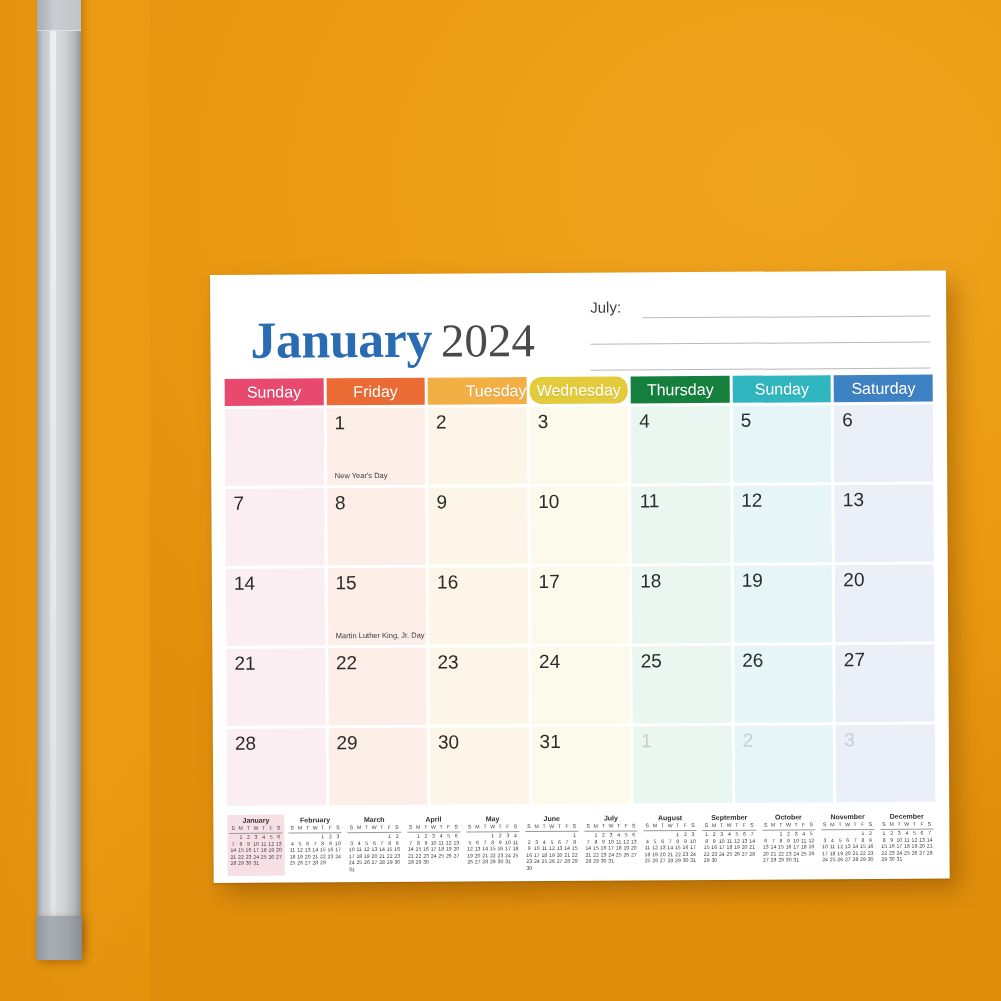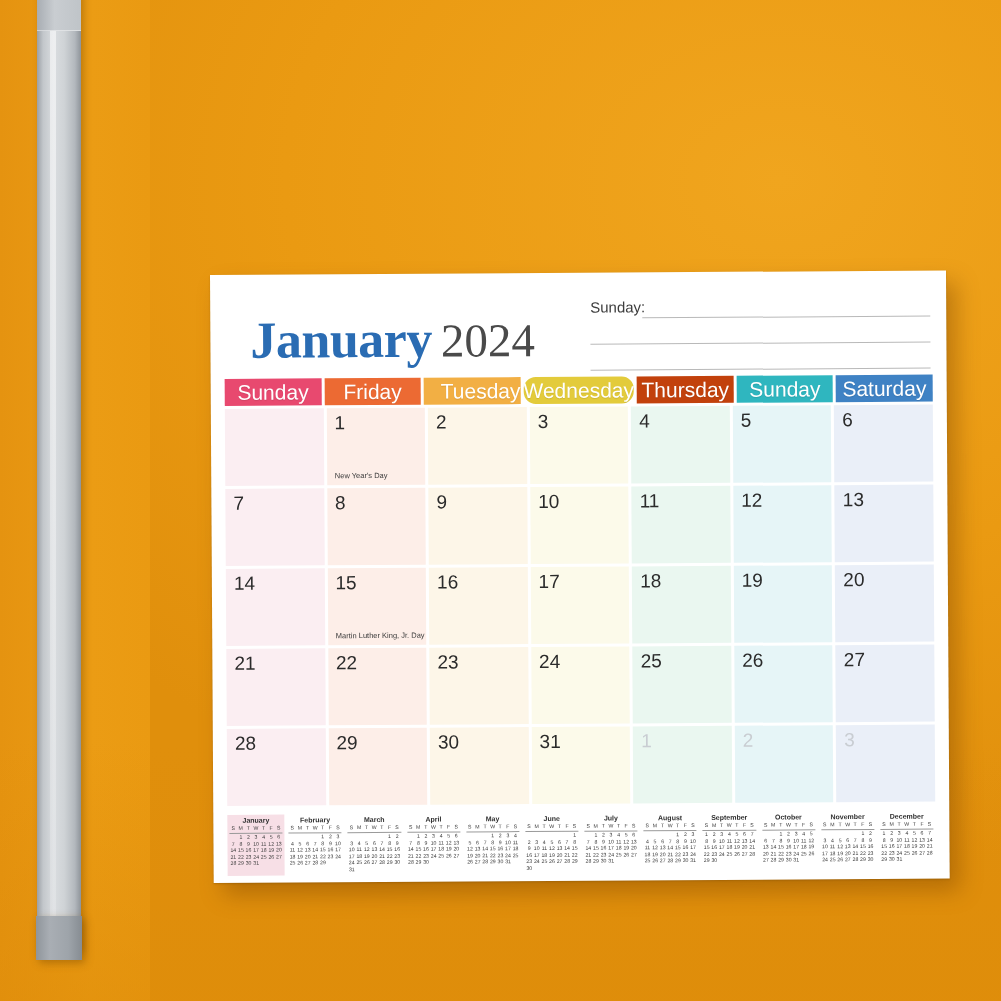--- a/index.html
+++ b/index.html
@@ -95,21 +95,21 @@
   #notes .nl3{left:0;top:71px;right:0;}
 
   
   #dow{
     display:grid;grid-template-columns:repeat(7,1fr);
     gap:3px;
     margin-top:2px;
   }
   .dow-cell{
     height:27px;line-height:27px;text-align:center;
-    color:#ffffff;font-size:21px;
+    color:#ffffff;font-size:16px;
     text-shadow:0 1px 1px rgba(0,0,0,.10);
   }
 
   
   #grid{
     display:grid;grid-template-columns:repeat(7,1fr);
     grid-auto-rows:77px;
     gap:3px;
     margin-top:3px;
   }
@@ -166,33 +166,33 @@
 <div id="strip-foot"></div>
 
 <div id="paper">
   <div id="paper-inner">
 
     <div id="head">
       <div id="title">
         <span class="month">January</span><span class="year">2024</span>
       </div>
       <div id="notes">
-        <span class="nlabel">Sunday:</span>
+        <span class="nlabel">July:</span>
         <div class="nline nl1"></div>
         <div class="nline nl2"></div>
         <div class="nline nl3"></div>
       </div>
     </div>
 
     <div id="dow">
         <div class="dow-cell" style="background: rgb(232, 73, 111);">Sunday</div>
         <div class="dow-cell" style="background: rgb(236, 106, 51);">Friday</div>
         <div class="dow-cell" style="background: rgb(242, 175, 68); text-align: right;">Tuesday</div>
         <div class="dow-cell" style="background: rgb(227, 203, 59); border-radius: 12px;">Wednesday</div>
-        <div class="dow-cell" style="background: #c2410c;">Thursday</div>
+        <div class="dow-cell" style="background: #15803d;">Thursday</div>
         <div class="dow-cell" style="background: rgb(47, 182, 191);">Sunday</div>
         <div class="dow-cell" style="background: rgb(63, 130, 196);">Saturday</div>
       </div>
     <div id="grid">
         <div class="cell" style="background: rgb(251, 238, 242);"></div>
         <div class="cell" style="background: rgb(253, 238, 232);">
           <span class="num">1</span>
           <span class="ev">New Year's Day</span>
         </div>
         <div class="cell" style="background: rgb(253, 246, 232);">

